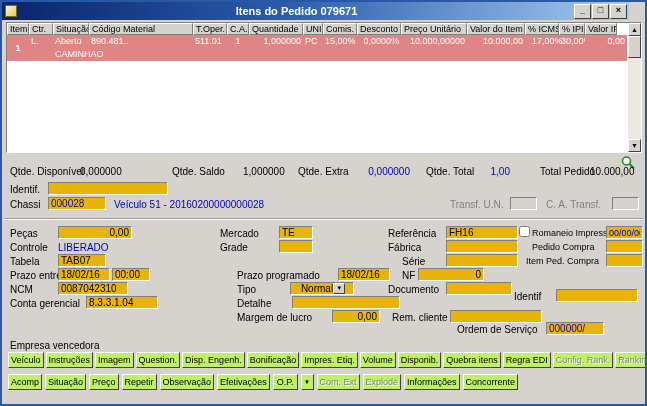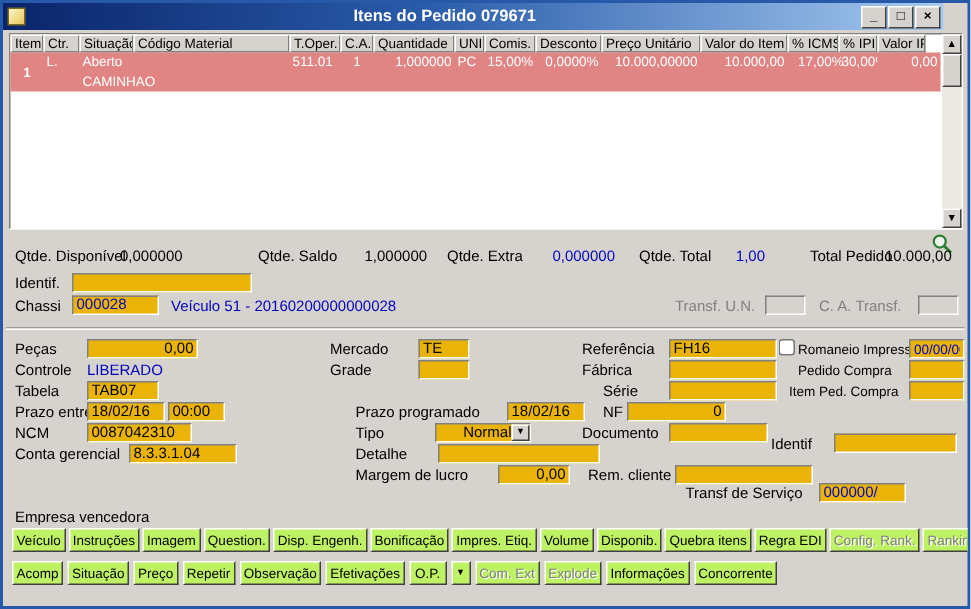--- a/index.html
+++ b/index.html
@@ -41,21 +41,21 @@
   .lbl.gray{color:#808080;}
   .val{position:absolute;font-size:10px;white-space:nowrap;}
   .blue{color:#0000c0;}
   .inp{position:absolute;height:13px;background:#eab308;border:1px solid;border-color:#808080 #fff #fff #808080;
     font-size:10px;padding:0 2px;font-family:inherit;box-sizing:border-box;outline:none;color:#000;}
   .inp.right{text-align:right;}
   .inp.center{text-align:center;}
   .inp.blue{color:#0000c0;}
   .inp.dis{background:#d6d3ce;}
   .cb{position:absolute;width:11px;height:11px;margin:0;}
-  .select{display:flex;justify-content:flex-end;align-items:center;padding:0 0 0 2px;}
+  .select{display:flex;justify-content:center;align-items:center;padding:0 0 0 2px;}
   .select .txt{font-size:10px;}
   .dd{width:12px;height:11px;background:#d6d3ce;border:1px solid;border-color:#fff #404040 #404040 #fff;
     box-sizing:border-box;font-size:6px;line-height:9px;text-align:center;}
   .groove{position:absolute;left:2px;right:2px;height:0;border-top:1px solid #9a9a9a;border-bottom:1px solid #fff;}
   .zoomico{position:absolute;left:618px;top:153px;width:16px;height:15px;cursor:pointer;}
 
   
   .btnrow{position:absolute;left:6px;display:flex;gap:2px;}
   .btn{height:16px;background:#bef264;border:1px solid;border-color:#fff #404040 #404040 #fff;
     font-family:inherit;font-size:9px;line-height:12px;padding:0 2px;white-space:nowrap;color:#000;cursor:default;}
@@ -92,20 +92,21 @@
       <span class="gh" style="width:58px">Valor do Item</span>
       <span class="gh" style="width:34px">% ICMS</span>
       <span class="gh" style="width:26px">% IPI</span>
       <span class="gh" style="width:32px">Valor IPI</span>
     </div>
 
     <div class="grow">
       <span class="rc itemnum" style="left:0;width:22px">1</span>
       <span class="rc" style="left:22px;width:24px">L.</span>
       <span class="rc" style="left:46px;width:36px">Aberto</span>
+      <span class="rc" style="left:82px;width:104px">890.481..</span>
       <span class="rc" style="left:186px;width:34px">511.01</span>
       <span class="rc c" style="left:220px;width:22px">1</span>
       <span class="rc r" style="left:242px;width:54px">1,000000</span>
       <span class="rc" style="left:296px;width:20px">PC</span>
       <span class="rc r" style="left:316px;width:34px">15,00%</span>
       <span class="rc r" style="left:350px;width:44px">0,0000%</span>
       <span class="rc r" style="left:394px;width:66px">10.000,00000</span>
       <span class="rc r" style="left:460px;width:58px">10.000,00</span>
       <span class="rc r" style="left:523px;width:34px">17,00%</span>
       <span class="rc r" style="left:552px;width:26px">30,00%</span>
@@ -200,21 +201,21 @@
   <span class="lbl" style="left:8px;top:296px">Conta gerencial</span>
   <input class="inp" style="left: 84px; top: 294px; width: 72px;" value="8.3.3.1.04">
   <span class="lbl" style="left:235px;top:296px">Detalhe</span>
   <input class="inp" style="left: 290px; top: 294px; width: 108px;" value="">
 
   <span class="lbl" style="left:235px;top:310px">Margem de lucro</span>
   <input class="inp right" style="left: 330px; top: 308px; width: 48px;" value="0,00">
   <span class="lbl" style="left:390px;top:310px">Rem. cliente</span>
   <input class="inp" style="left: 448px; top: 308px; width: 92px;" value="">
 
-  <span class="lbl" style="left:455px;top:322px">Transf de Serviço</span>
+  <span class="lbl" style="left:455px;top:322px">Ordem de Serviço</span>
   <input class="inp blue" style="left: 544px; top: 320px; width: 58px;" value="000000/">
 
   <span class="lbl" style="left:8px;top:338px">Empresa vencedora</span>
 
   <div class="btnrow" style="top:350px">
     <button class="btn">Veículo</button>
     <button class="btn">Instruções</button>
     <button class="btn">Imagem</button>
     <button class="btn">Question.</button>
     <button class="btn">Disp. Engenh.</button>

